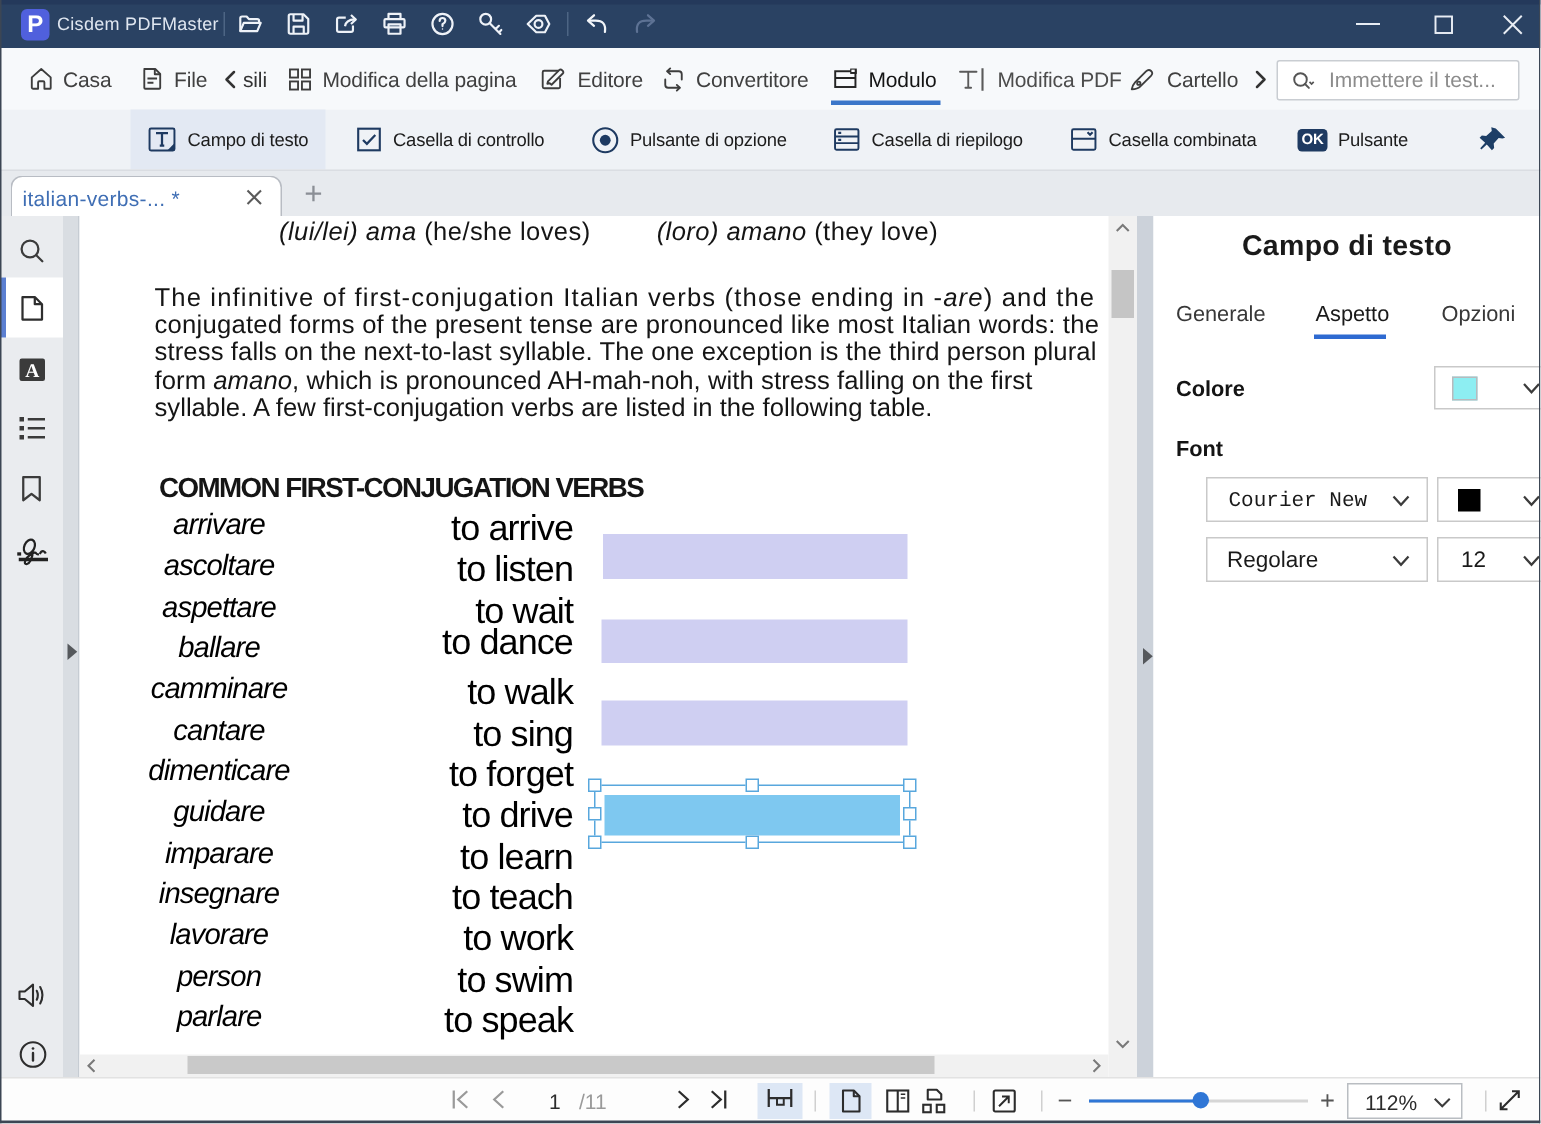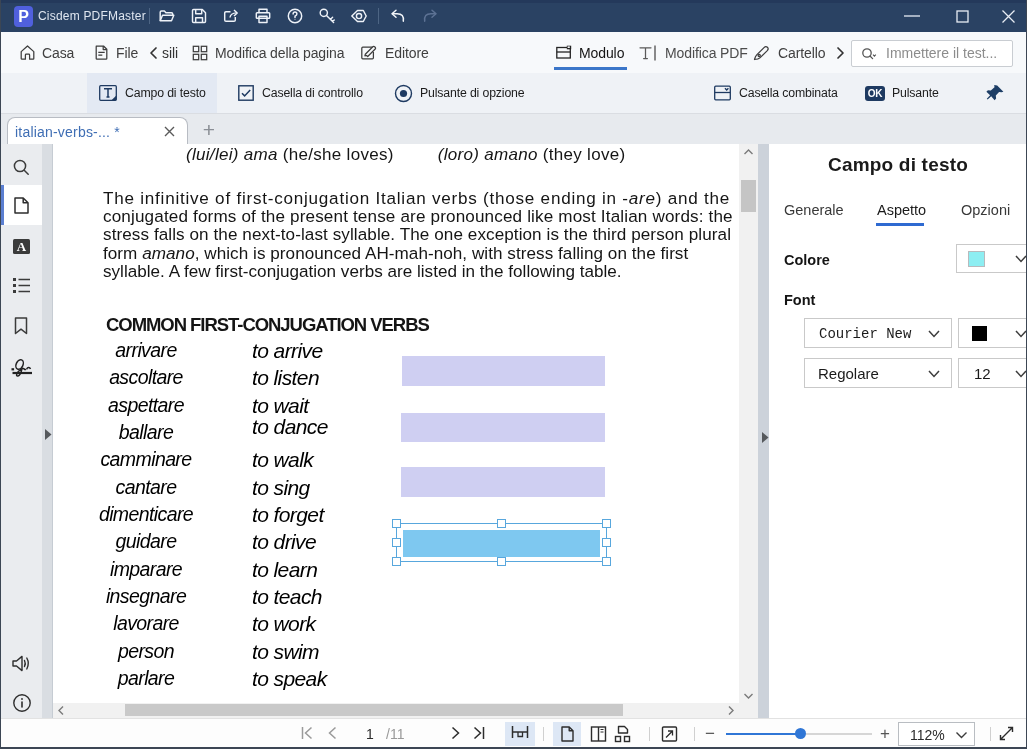--- a/index.html
+++ b/index.html
@@ -41,21 +41,21 @@
   #statusbar { left:0; top:718px; width:1027px; height:29px; background:#fdfdfd; border-top:1px solid #e2e2e2; }
   #winborder { left:0; top:0; width:1027px; height:749px; border-left:1px solid #3c4654; border-right:1px solid #3c4654; border-bottom:2px solid #3c4654; pointer-events:none; }
 
   
   .doc { color:#151515; }
   #line1 { left:133px; top:1px; font-size:17px; white-space:nowrap; letter-spacing:0.3px; }
   #para { left:50px; top:46px; font-size:17.1px; line-height:18.2px; white-space:nowrap; }
   .ls1{letter-spacing:0.76px;} .ls2{letter-spacing:0.15px;} .ls3{letter-spacing:0.08px;} .ls4{letter-spacing:0.05px;} .ls5{letter-spacing:0.01px;}
   #heading { left:53px; top:170px; font-size:18.5px; font-weight:bold; letter-spacing:-1.05px; }
   .vrow { position:absolute; width:130px; text-align:center; font-style:italic; font-size:19.5px; letter-spacing:-0.6px; white-space:nowrap; }
-  .trow { position:absolute; width:130px; text-align:left; font-size:21px; letter-spacing:-0.6px; white-space:nowrap;font-style:italic; }
+  .trow { position:absolute; width:130px; text-align:right; font-size:24px; letter-spacing:-0.6px; white-space:nowrap; }
   .field { position:absolute; background:#cfcff2; }
 
   
   #selrect { position:absolute; border:1px solid #58a7dd; }
   .hdl { position:absolute; width:9px; height:9px; background:#fff; border:1px solid #58a7dd; }
 
   
   #panel h1 { font-size:19px; font-weight:600; color:#1a1a1a; text-align:center; margin-top:10px; letter-spacing:0.2px; }
   .ptab { position:absolute; font-size:14.5px; color:#383838; }
   .pl { position:absolute; font-weight:bold; font-size:14.5px; color:#141414; }
@@ -152,20 +152,29 @@
       </svg>
       <span>Modifica della pagina</span>
     </div>
   <div class="mitem" style="left:359px;">
       <svg width="20" height="18" viewBox="0 0 20 18" fill="none" stroke="#3d3d3d" stroke-width="1.25" stroke-linejoin="round">
         <path d="M13.5 3.2 H3.8 q-1 0-1 1 v9.6 q0 1 1 1 h9.6 q1 0 1-1 V8"></path>
         <path d="M7.5 11.5 l-1.6 0.4 0.4-1.6 L13.8 2.8 q0.9-0.9 2.1 0.2 q1.2 1.1 0.3 2 L8.7 12.5 z"></path>
       </svg>
       <span>Editore</span>
     </div>
+  <div class="mitem" style="left:440px;">
+      <svg width="18" height="18" viewBox="0 0 18 18" fill="none" stroke="#3d3d3d" stroke-width="1.25" stroke-linecap="round" stroke-linejoin="round">
+        <path d="M5 3.5 h7.5 q2 0 2 2 V9"></path>
+        <path d="M6.8 1.6 L4.8 3.5 l2 1.9"></path>
+        <path d="M13 14.5 H5.5 q-2 0-2-2 V9"></path>
+        <path d="M11.2 16.4 l2-1.9 -2-1.9"></path>
+      </svg>
+      <span>Convertitore</span>
+    </div>
   <div class="mitem" style="left:555px;color:#141414;">
       <svg width="18" height="17" viewBox="0 0 18 17" fill="none" stroke="#242424" stroke-width="1.3">
         <rect x="1.8" y="3.5" width="13.5" height="10.5"></rect>
         <path d="M1.8 8 h13.5"></path>
         <rect x="11.8" y="1.7" width="4.4" height="3.6" fill="#242424" stroke="none"></rect>
         <rect x="12.6" y="2.4" width="2.2" height="1.6" fill="#f7f9fb" stroke="none"></rect>
       </svg>
       <span>Modulo</span>
     </div>
   <div class="mitem" style="left:638px;color:#4c4c4c;">
@@ -213,20 +222,28 @@
         <path d="M5 9.3 l2.6 2.6 L13.2 6" stroke-width="1.5"></path>
       </svg>
       <span>Casella di controllo</span>
     </div>
   <div class="titem" style="left:394px;">
       <svg width="19" height="19" viewBox="0 0 19 19" fill="none" stroke="#1e3a61" stroke-width="1.4">
         <circle cx="9.5" cy="9.5" r="8"></circle>
         <circle cx="9.5" cy="9.5" r="3.6" fill="#1e3a61" stroke="none"></circle>
       </svg>
       <span>Pulsante di opzione</span>
+    </div>
+  <div class="titem" style="left:555px;">
+      <svg width="19" height="18" viewBox="0 0 19 18" fill="none" stroke="#1e3a61" stroke-width="1.3">
+        <rect x="1.7" y="2.2" width="15.6" height="13.6" rx="1"></rect>
+        <path d="M1.7 7 h15.6 M1.7 11.4 h15.6"></path>
+        <path d="M3.8 4.6 h2 M3.8 9.2 h2" stroke-width="1.5"></path>
+      </svg>
+      <span>Casella di riepilogo</span>
     </div>
   <div class="titem" style="left:713px;">
       <svg width="19" height="18" viewBox="0 0 19 18" fill="none" stroke="#1e3a61" stroke-width="1.3">
         <rect x="1.7" y="2.2" width="15.6" height="13.6" rx="1"></rect>
         <path d="M1.7 8.5 h15.6"></path>
         <path d="M12 4.2 l1.7 1.7 1.7-1.7" stroke-width="1.4"></path>
       </svg>
       <span>Casella combinata</span>
     </div>
   <div class="titem" style="left:865px;">

